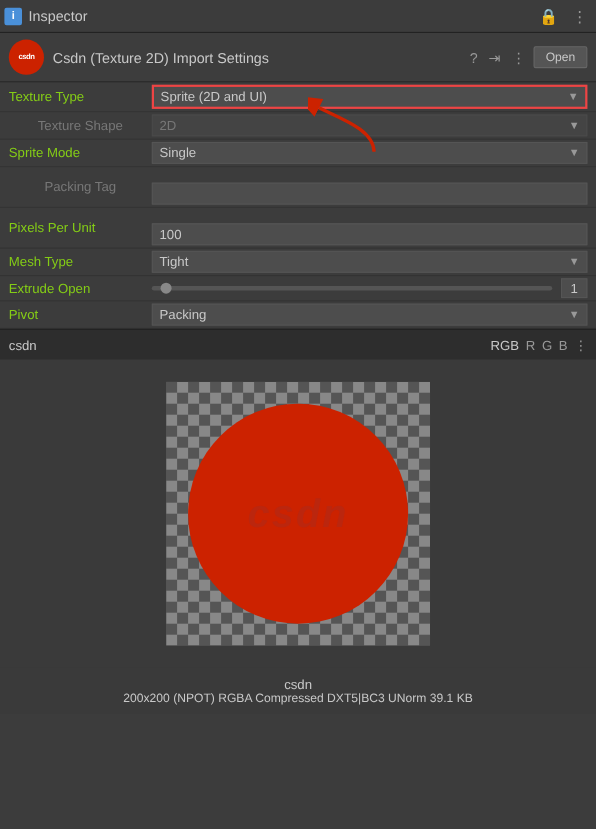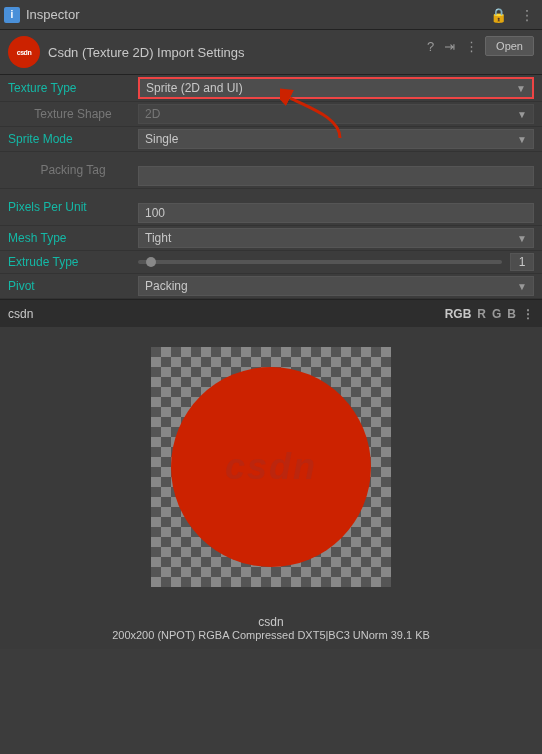--- a/index.html
+++ b/index.html
@@ -52,21 +52,21 @@
       font-size: 14px;
       padding: 2px 4px;
     }
 
     
     .header-section {
       background: #3d3d3d;
       border-bottom: 1px solid #222;
       padding: 6px 8px;
       display: flex;
-      align-items: flex-start;
+      align-items: center;
       justify-content: space-between;
     }
     .header-left {
       display: flex;
       align-items: center;
       gap: 8px;
     }
     .logo-circle {
       width: 32px;
       height: 32px;
@@ -109,21 +109,21 @@
     }
     .prop-row {
       display: flex;
       align-items: center;
       min-height: 22px;
       padding: 2px 8px;
       border-bottom: 1px solid #333;
     }
     .prop-label {
       width: 130px;
-      color: #14b8a6;
+      color: #84cc16;
       font-size: 12px;
       flex-shrink: 0;
     }
     .prop-label.dimmed {
       color: #777;
       text-align: center;
     }
     .prop-value {
       flex: 1;
     }
@@ -216,21 +216,21 @@
       display: flex;
       gap: 6px;
       align-items: center;
     }
     .channel-btn {
       color: #999;
       background: none;
       border: none;
       cursor: pointer;
       font-size: 12px;
-      font-weight: bold;
+      font-weight: normal;
     }
     .channel-btn.active {
       color: #c8c8c8;
     }
 
     
     .preview-area {
       background: #3a3a3a;
       display: flex;
       align-items: center;
@@ -376,21 +376,21 @@
       <span class="prop-label">Mesh Type</span>
       <div class="prop-value">
         <div class="dropdown">
           <span>Tight</span>
           <span class="dropdown-arrow">▼</span>
         </div>
       </div>
     </div>
 
     <div class="prop-row">
-      <span class="prop-label">Extrude Type</span>
+      <span class="prop-label">Extrude Open</span>
       <div class="prop-value">
         <div class="slider-container">
           <div class="slider-track">
             <div class="slider-thumb"></div>
           </div>
           <input class="slider-value" type="text" value="1" style="">
         </div>
       </div>
     </div>
 

